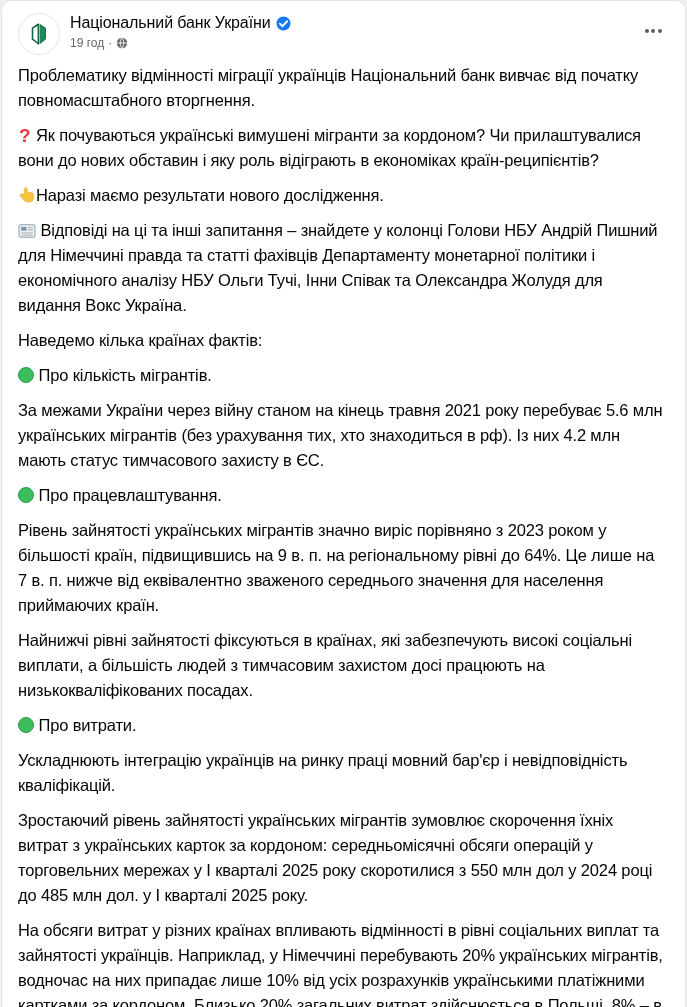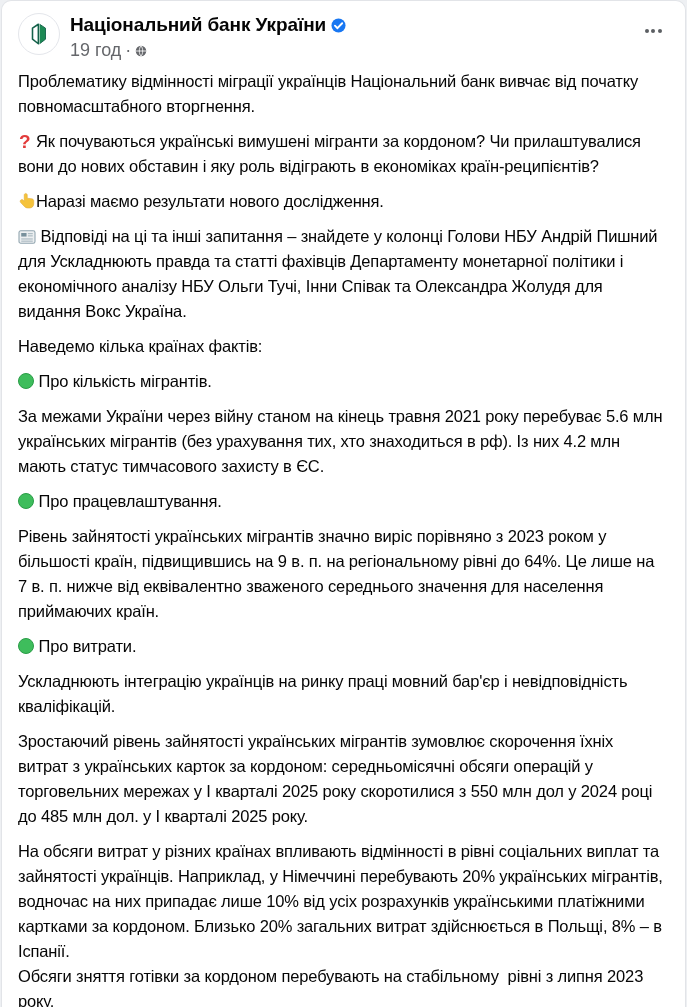--- a/index.html
+++ b/index.html
@@ -43,33 +43,33 @@
     flex: 1 1 auto;
     min-width: 0;
   }
   .name-row {
     display: flex;
     align-items: center;
     gap: 5px;
     padding-top: 1px;
   }
   .page-name {
-    font-size: 19px;
-    font-weight: 700;
+    font-size: 16px;
+    font-weight: 400;
     color: #050505;
     text-decoration: none;
     letter-spacing: -0.1px;
   }
   .badge { display: inline-flex; margin-top: 1px; }
   .meta-row {
     display: flex;
     align-items: center;
     gap: 4px;
     margin-top: 4px;
-    font-size: 18px;
+    font-size: 12px;
     color: #65676b;
   }
   .timestamp { color: #65676b; text-decoration: none; }
   .more-btn {
     margin-left: auto;
     width: 32px;
     height: 32px;
     border: none;
     background: transparent;
     border-radius: 50%;
@@ -178,26 +178,27 @@
       <div class="para"><span class="emj"><svg width="18" height="18" viewBox="0 0 20 20">
             <path d="M8.6 1.6c-1 0-1.7.8-1.7 1.8v6.8l-1.3-1.2c-.8-.8-2.1-.7-2.8.2-.6.8-.5 1.9.2 2.6l4.3 4.5c.9 1 2.2 1.5 3.5 1.5h2.1c2.6 0 4.6-2.1 4.6-4.6v-3.3c0-1.2-.9-2.1-2-2.3l-5.2-.7V3.4c0-1-.8-1.8-1.7-1.8z" fill="#f5c33b" stroke="#e0a93a" stroke-width="0.6"></path>
           </svg></span>Наразі маємо результати нового дослідження.</div>
       <div class="para"><span class="emj"><svg width="18" height="16" viewBox="0 0 20 18">
             <rect x="1" y="2" width="18" height="14" rx="2" fill="#eceff1" stroke="#90a4ae" stroke-width="1.2"></rect>
             <rect x="3.5" y="4.5" width="6" height="4" fill="#78909c"></rect>
             <rect x="11" y="4.5" width="5.5" height="1.4" fill="#b0bec5"></rect>
             <rect x="11" y="7" width="5.5" height="1.4" fill="#b0bec5"></rect>
             <rect x="3.5" y="10.5" width="13" height="1.4" fill="#b0bec5"></rect>
             <rect x="3.5" y="13" width="13" height="1.4" fill="#b0bec5"></rect>
-          </svg></span> Відповіді на ці та інші запитання – знайдете у колонці Голови НБУ <a class="mention" href="#">Андрій Пишний</a>  для <a class="mention" href="#">Ускладнюють правда</a> та статті фахівців Департаменту монетарної політики і економічного аналізу НБУ Ольги Тучі, Інни Співак та Олександра Жолудя для видання <a class="mention" href="#">Вокс Україна</a>.</div>
+          </svg></span> Відповіді на ці та інші запитання – знайдете у колонці Голови НБУ <a class="mention" href="#">Андрій Пишний</a>  для <a class="mention" href="#">Німеччині правда</a> та статті фахівців Департаменту монетарної політики і економічного аналізу НБУ Ольги Тучі, Інни Співак та Олександра Жолудя для видання <a class="mention" href="#">Вокс Україна</a>.</div>
       <div class="para">Наведемо кілька країнах фактів:</div>
       <div class="para"><span class="emj-circle"></span> Про кількість мігрантів.</div>
       <div class="para">За межами України через війну станом на кінець травня 2021 року перебуває 5.6 млн українських мігрантів (без урахування тих, хто знаходиться в рф). Із них 4.2 млн мають статус тимчасового захисту в ЄС.</div>
       <div class="para"><span class="emj-circle"></span> Про працевлаштування.</div>
       <div class="para">Рівень зайнятості українських мігрантів значно виріс порівняно з 2023 роком у більшості країн, підвищившись на 9 в. п. на регіональному рівні до 64%. Це лише на 7 в. п. нижче від еквівалентно зваженого середнього значення для населення приймаючих країн.</div>
+      <div class="para">Найнижчі рівні зайнятості фіксуються в країнах, які забезпечують високі соціальні виплати, а більшість людей з тимчасовим захистом досі працюють на низькокваліфікованих посадах.</div>
       <div class="para"><span class="emj-circle"></span> Про витрати.</div>
       <div class="para">Ускладнюють інтеграцію українців на ринку праці мовний бар'єр і невідповідність кваліфікацій.</div>
       <div class="para">Зростаючий рівень зайнятості українських мігрантів зумовлює скорочення їхніх витрат з українських карток за кордоном: середньомісячні обсяги операцій у торговельних мережах у І кварталі 2025 року скоротилися з 550 млн дол у 2024 році до 485 млн дол. у І кварталі 2025 року.</div>
       <div class="para">На обсяги витрат у різних країнах впливають відмінності в рівні соціальних виплат та зайнятості українців. Наприклад, у Німеччині перебувають 20% українських мігрантів, водночас на них припадає лише 10% від усіх розрахунків українськими платіжними картками за кордоном. Близько 20% загальних витрат здійснюється в Польщі, 8% – в Іспанії.
 Обсяги зняття готівки за кордоном перебувають на стабільному  рівні з липня 2023 року.
 Цьому посприяли як заходи фінансового моніторингу та валютного нагляду, так і звуження різниці між офіційним та готівковим курсами, що звело нанівець «картковий туризм».</div>
     </div>
 
 </div>
 

